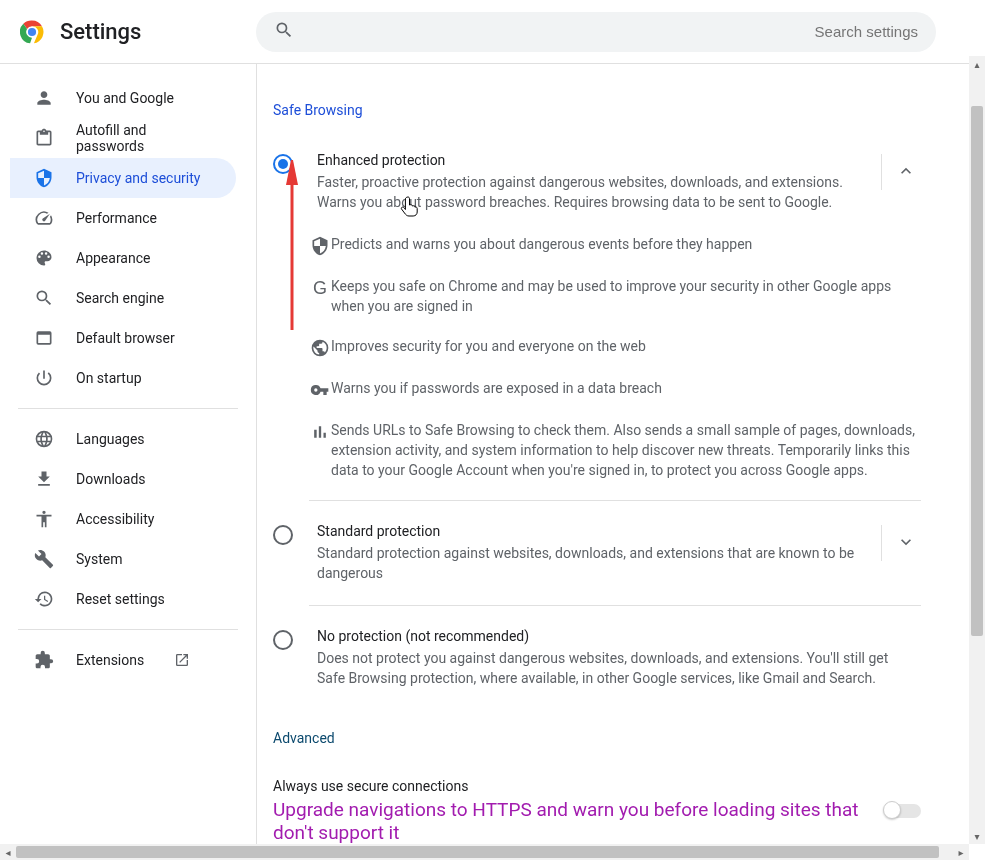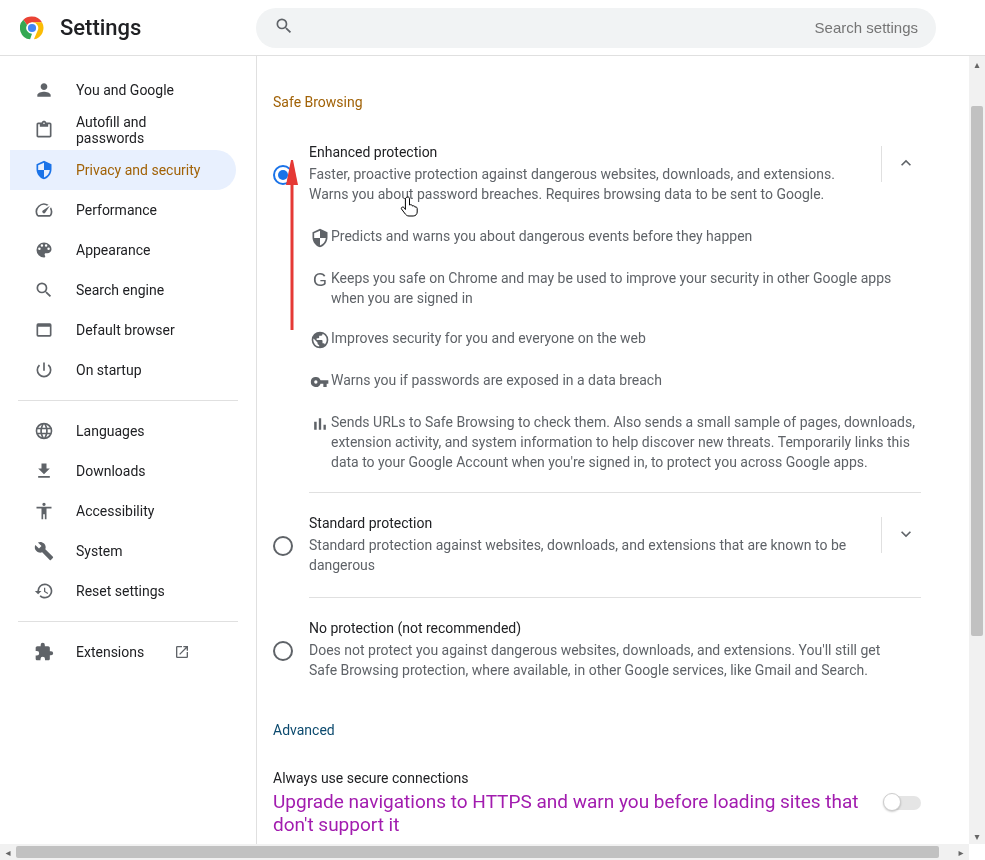--- a/index.html
+++ b/index.html
@@ -7,21 +7,21 @@
       font-family: Roboto, Arial, sans-serif;
       font-size: 14px;
       color: #202124;
       background: #fff;
       width: 985px;
       height: 860px;
       overflow: hidden;
       position: relative;
     }
     .header {
-      height: 56px;
+      height: 64px;
       display: flex;
       align-items: center;
       padding: 7px 20px;
       border-bottom: 1px solid #e0e0e0;
       gap: 16px;
     }
     .chrome-logo {
       width: 24px; height: 24px;
     }
     .header-title {
@@ -66,21 +66,21 @@
       padding: 0 24px;
       gap: 22px;
       color: #202124;
       cursor: pointer;
       border-radius: 0 20px 20px 0;
       margin-right: 10px;
       font-size: 14px;
     }
     .nav-item.active {
       background: #e8f0fe;
-      color: #a16207;
+      color: #1d4ed8;
     }
     .nav-item.active .nav-icon svg { fill: #1a73e8; }
     .nav-icon { width: 20px; height: 20px; display:flex; align-items:center; justify-content:center; }
     .nav-icon svg { width: 20px; height: 20px; fill: #5f6368; }
     .nav-divider {
       height: 1px; background: #e0e0e0;
       margin: 10px 8px;
     }
     .ext-link { margin-left: 8px; width:16px; height:16px; }
     .ext-link svg { width:16px; height:16px; fill:#5f6368; }
@@ -88,28 +88,28 @@
       flex: 1;
       border-left: 1px solid #e0e0e0;
       overflow-y: auto;
       position: relative;
     }
     .content {
       max-width: 680px;
       padding: 24px 16px 40px 16px;
     }
     .section-label {
-      color: #a16207;
+      color: #1d4ed8;
       font-size: 14px;
       margin: 14px 0 22px 0;
     }
     .radio-row {
       display: flex;
-      align-items: center;
-      gap: 16px;
+      align-items: flex-start;
+      gap: 24px;
       padding: 12px 0;
       position: relative;
     }
     .radio-outer {
       width: 20px; height: 20px;
       border: 2px solid #5f6368;
       border-radius: 50%;
       flex-shrink: 0;
       margin-top: 2px;
       display:flex; align-items:center; justify-content:center;

